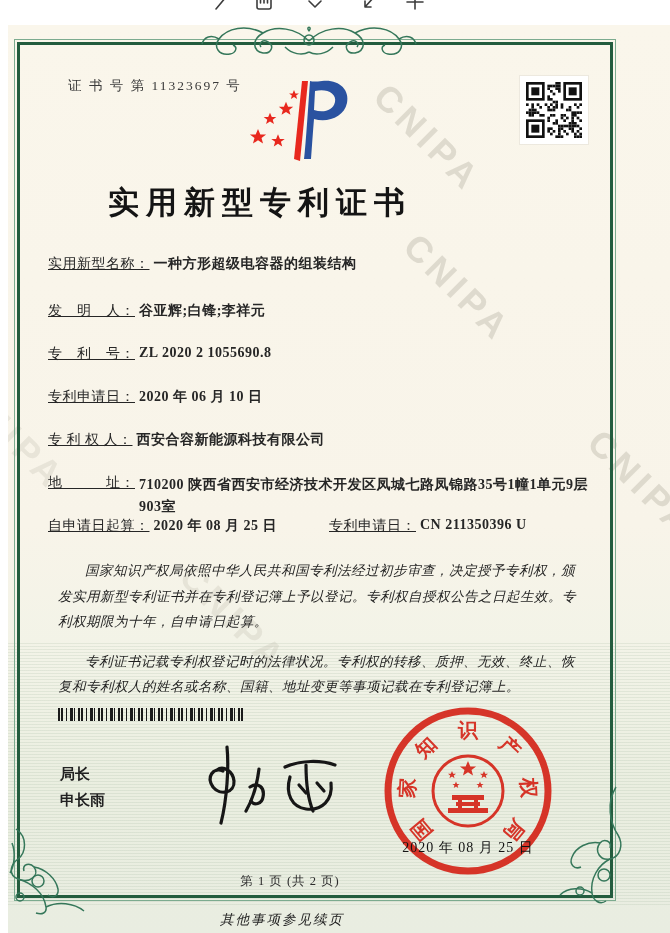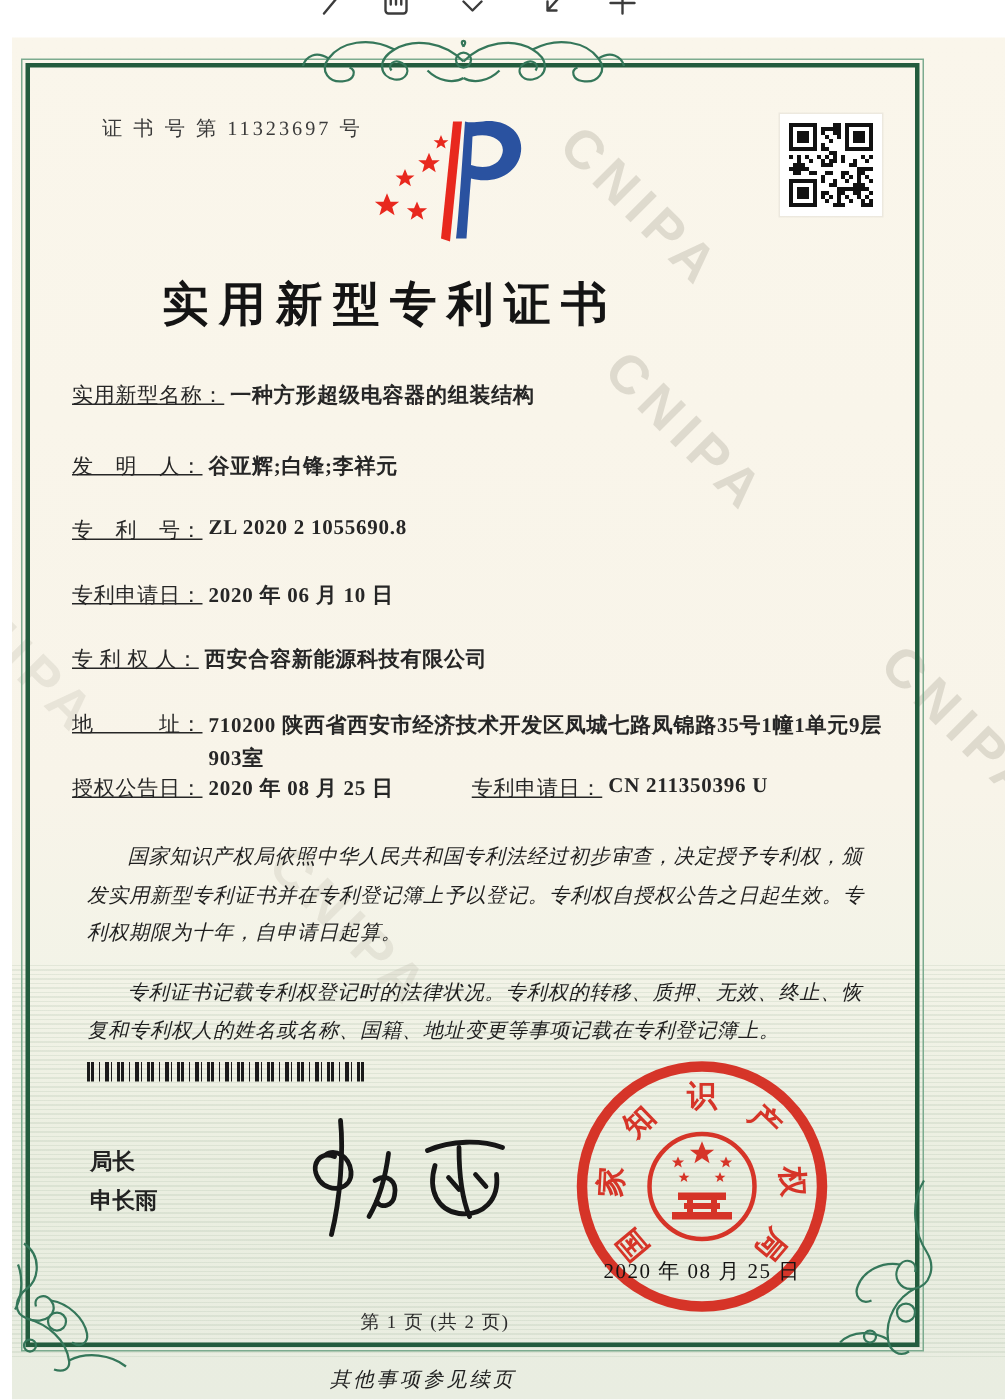--- a/index.html
+++ b/index.html
@@ -335,21 +335,21 @@
   </div>
   <div class="row" style="top:406px">
     <span class="lbl">专 利 权 人：</span>
     <span class="val">西安合容新能源科技有限公司</span>
   </div>
   <div class="row row-addr" style="top:449px">
     <span class="lbl">地　　　址：</span>
     <span class="val">710200 陕西省西安市经济技术开发区凤城七路凤锦路35号1幢1单元9层903室</span>
   </div>
   <div class="row row-grant" style="top:492px">
-    <span class="lbl">授权公告日：</span>
+    <span class="lbl">自申请日起算：</span>
     <span class="val">2020 年 08 月 25 日</span>
     <span class="pair2">
       <span class="lbl">专利申请日：</span>
       <span class="val">CN 211350396 U</span>
     </span>
   </div>
 
   <div class="body-text">
     <p>国家知识产权局依照中华人民共和国专利法经过初步审查，决定授予专利权，颁发实用新型专利证书并在专利登记簿上予以登记。专利权自授权公告之日起生效。专利权期限为十年，自申请日起算。</p>
     <p>专利证书记载专利权登记时的法律状况。专利权的转移、质押、无效、终止、恢复和专利权人的姓名或名称、国籍、地址变更等事项记载在专利登记簿上。</p>

